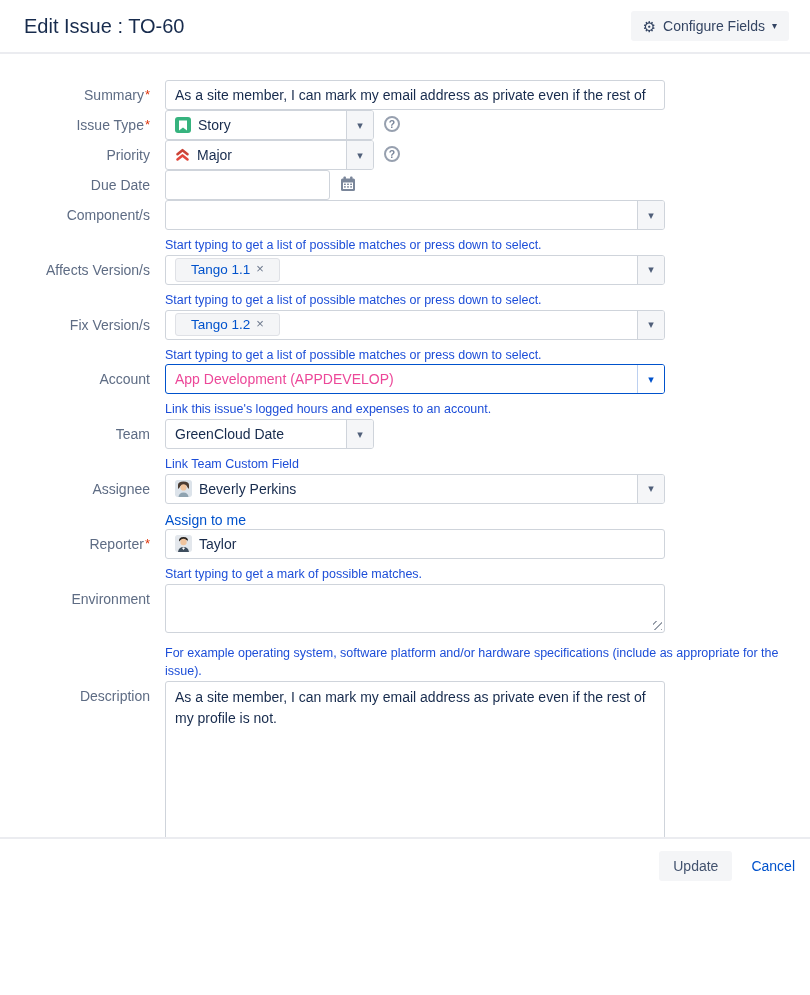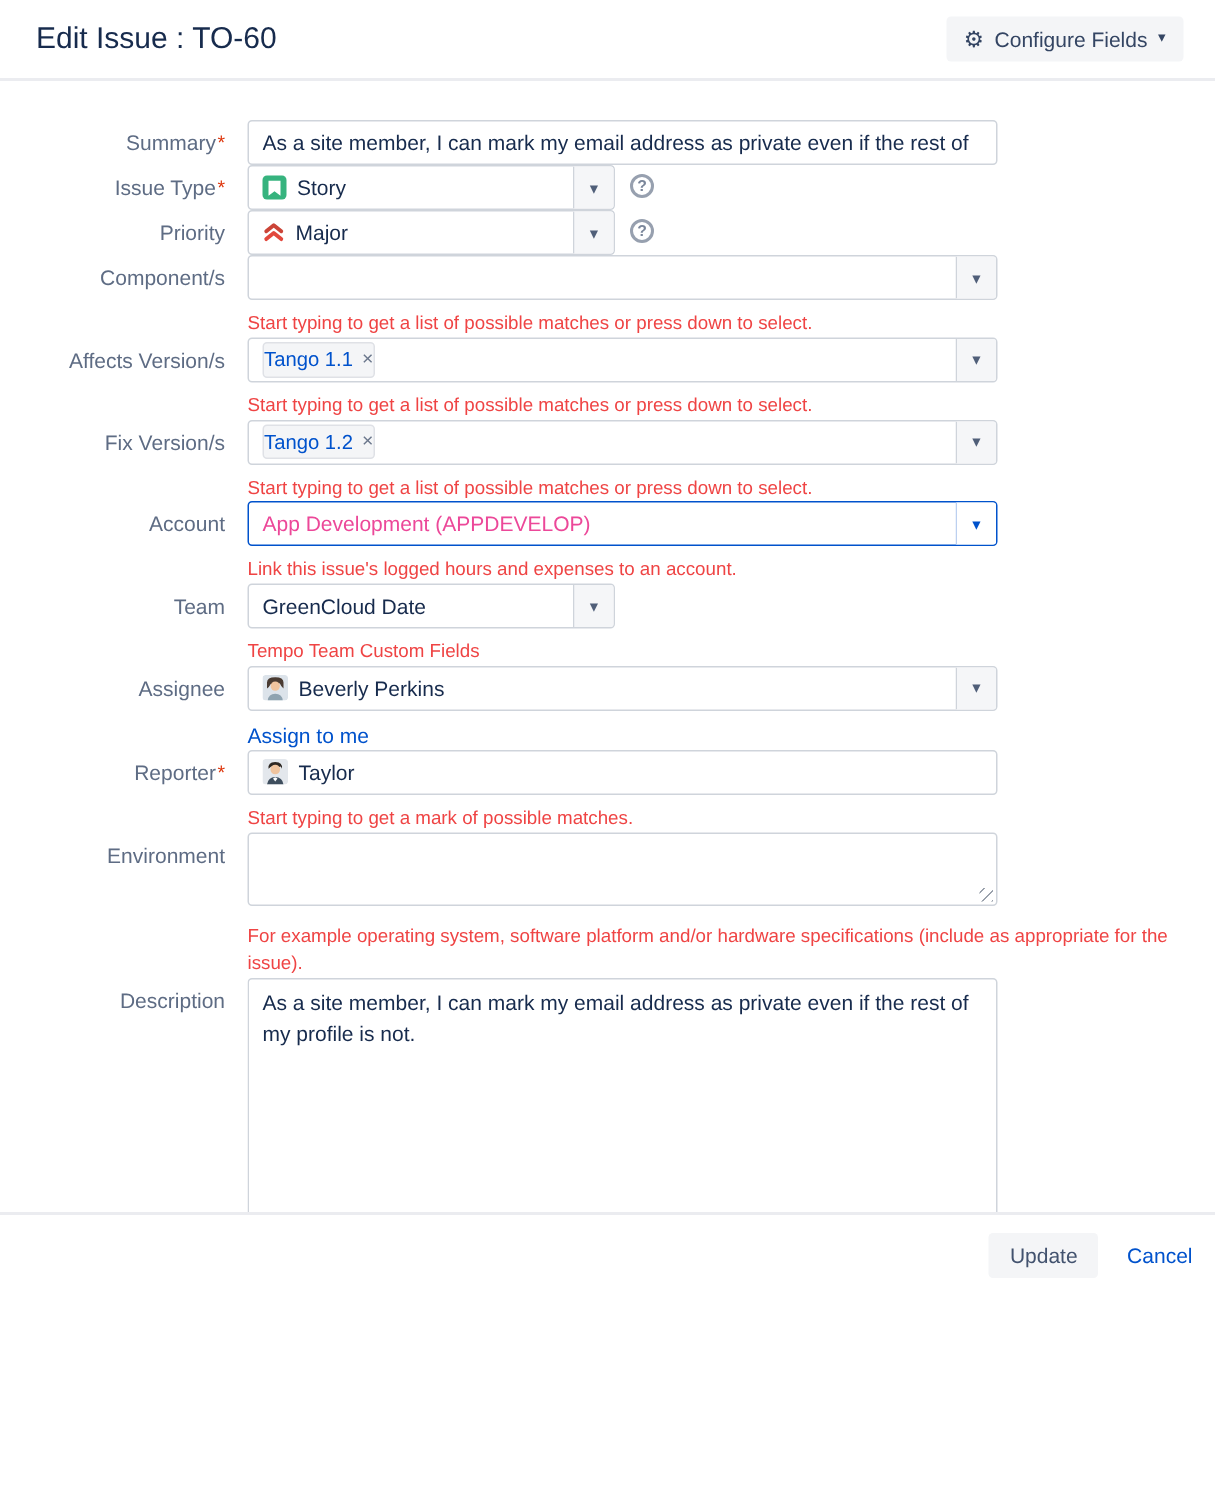--- a/index.html
+++ b/index.html
@@ -30,58 +30,58 @@
   
   .form { padding-top: 26px; }
   .row { display: flex; }
   .row-label {
     width: 165px; flex: none; text-align: right;
     padding: 7px 15px 0 0; font-size: 14px; color: #5E6C84;
   }
   .req { color: #DE350B; font-size: 13px; vertical-align: top; margin-left: 1px; }
   .row-control { flex: 1; min-width: 0; }
   .helper {
-    font-size: 12.5px; color: #ef4444; line-height: 1.5;
+    font-size: 12.5px; color: #1d4ed8; line-height: 1.5;
     margin-top: 6px; max-width: 615px;
   }
   .link { color: #0052CC; font-size: 14px; text-decoration: none; cursor: pointer; }
   
   .text-input {
     height: 30px; border: 1px solid #CFD4DB; border-radius: 3px;
     padding: 0 9px; font-family: inherit; font-size: 14px; color: #172B4D;
     background: #fff; outline: none;
   }
   .w-full { width: 500px; }
   .w-date { width: 165px; }
   
   .combo {
     display: flex; align-items: stretch; height: 30px;
     border: 1px solid #CFD4DB; border-radius: 3px; background: #fff;
     cursor: pointer;
   }
-  .combo.w-sm { width: 245px; }
+  .combo.w-sm { width: 209px; }
   .combo.w-lg { width: 500px; }
   .combo-value {
     flex: 1; display: flex; align-items: center; gap: 7px;
     padding: 0 9px; font-size: 14px; color: #172B4D; min-width: 0;
     white-space: nowrap; overflow: hidden;
   }
   .combo-btn {
     width: 27px; flex: none; display: flex; align-items: center; justify-content: center;
     border-left: 1px solid #CFD4DB; background: #F5F6F8;
     border-radius: 0 2px 2px 0; color: #505F79; font-size: 11px; cursor: pointer;
   }
   .combo.account { border-color: #0052CC; }
   .combo.account .combo-value { color: #ec4899; }
   .combo.account .combo-btn { background: #fff; border-left-color: #BCD0F0; color: #0052CC; }
   
   .tag {
     display: inline-flex; align-items: center; gap: 6px;
     background: #F4F5F7; border: 1px solid #DFE1E6; border-radius: 3px;
-    padding: 2px 0; font-size: 13.5px; color: #0052CC; line-height: 1.3;
+    padding: 2px 15px; font-size: 13.5px; color: #0052CC; line-height: 1.3;
   }
   .tag-x { color: #6B778C; font-size: 13px; cursor: pointer; }
   
   .icon-story {
     width: 16px; height: 16px; flex: none; border-radius: 3px;
     background: #36B37E; display: inline-flex; align-items: center; justify-content: center;
   }
   .icon-priority { width: 15px; height: 16px; flex: none; display: inline-flex; }
   .icon-help {
     display: inline-flex; align-items: center; justify-content: center;
@@ -176,20 +176,42 @@
         <div class="combo-btn">
             <span>▾</span>
           </div>
       </div>
       <span class="icon-help">
           <span>?</span>
         </span>
     </div>
   </div>
 
+  <div class="row">
+    <div class="row-label">Due Date</div>
+    <div class="row-control" style="display:flex;">
+      <input class="text-input w-date" value="" style="">
+      <span class="icon-calendar">
+        <svg width="18" height="18" viewBox="0 0 18 18">
+          <rect x="2" y="3.5" width="14" height="12.5" rx="1.5" fill="#7A869A"></rect>
+          <rect x="4.5" y="1.5" width="2.4" height="3.4" rx="0.8" fill="#7A869A"></rect>
+          <rect x="11.1" y="1.5" width="2.4" height="3.4" rx="0.8" fill="#7A869A"></rect>
+          <rect x="4" y="7.5" width="10" height="6.5" fill="#FFFFFF"></rect>
+          <g fill="#7A869A">
+            <rect x="5" y="8.6" width="1.8" height="1.4"></rect>
+              <rect x="8.1" y="8.6" width="1.8" height="1.4"></rect>
+              <rect x="11.2" y="8.6" width="1.8" height="1.4"></rect>
+            <rect x="5" y="11.2" width="1.8" height="1.4"></rect>
+              <rect x="8.1" y="11.2" width="1.8" height="1.4"></rect>
+              <rect x="11.2" y="11.2" width="1.8" height="1.4"></rect>
+          </g>
+        </svg>
+      </span>
+    </div>
+  </div>
 
   <div class="row">
     <div class="row-label">Component/s</div>
     <div class="row-control">
       <div class="combo w-lg">
         <div class="combo-value"></div>
         <div class="combo-btn">
             <span>▾</span>
           </div>
       </div>
@@ -248,21 +270,21 @@
 
   <div class="row">
     <div class="row-label">Team</div>
     <div class="row-control">
       <div class="combo w-sm">
         <div class="combo-value">GreenCloud Date</div>
         <div class="combo-btn">
             <span>▾</span>
           </div>
       </div>
-      <div class="helper">Tempo Team Custom Fields</div>
+      <div class="helper">Link Team Custom Field</div>
     </div>
   </div>
 
   <div class="row">
     <div class="row-label">Assignee</div>
     <div class="row-control">
       <div class="combo w-lg">
         <div class="combo-value">
           <svg class="avatar" viewBox="0 0 17 17">
             <rect width="17" height="17" rx="2" fill="#DCE3EA"></rect>

